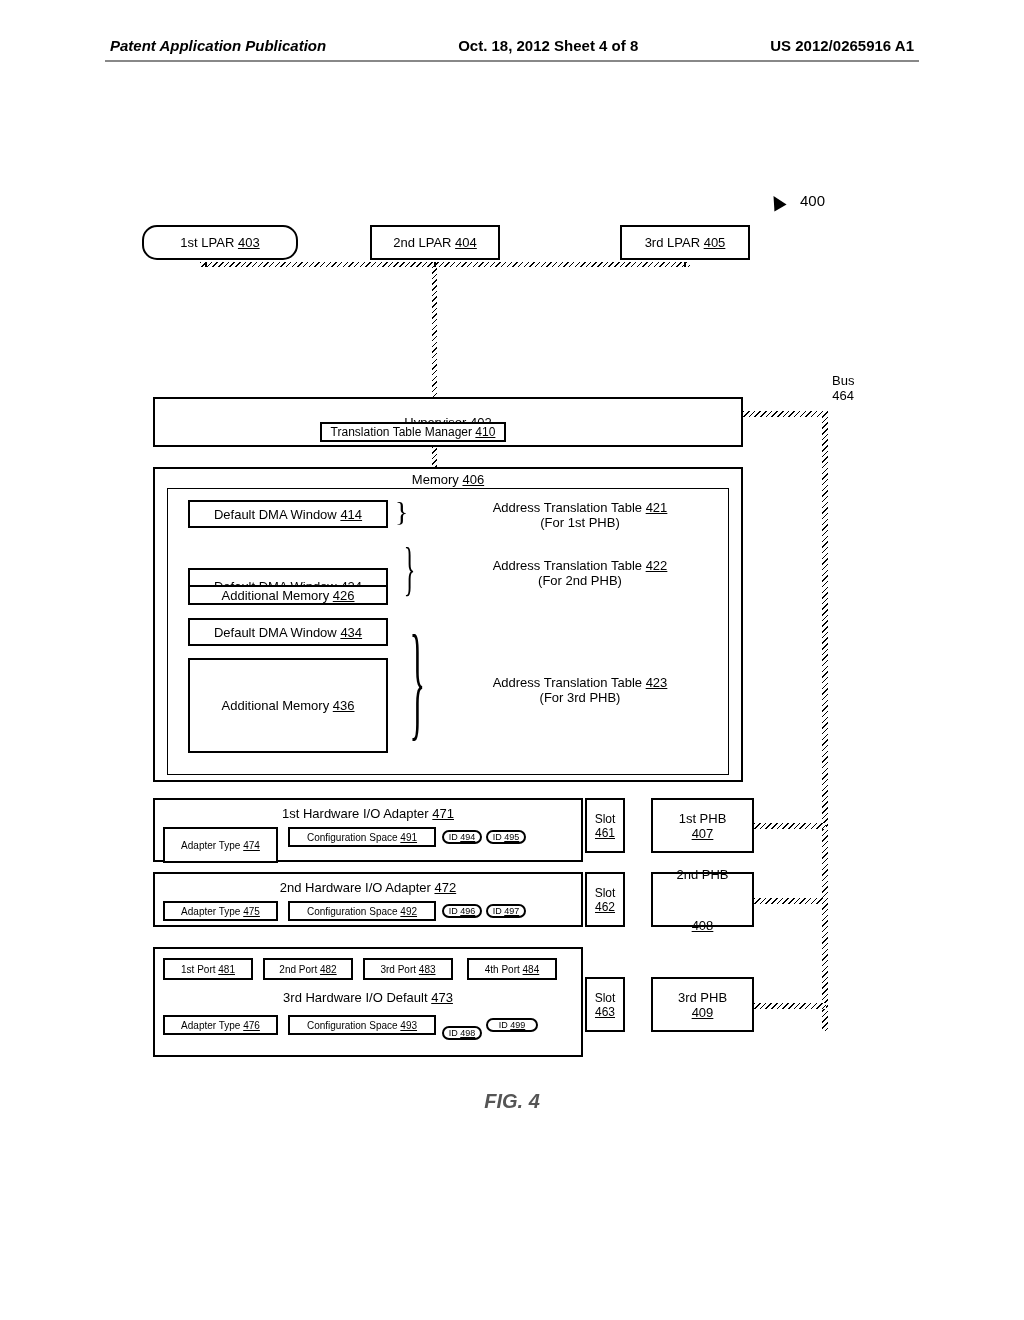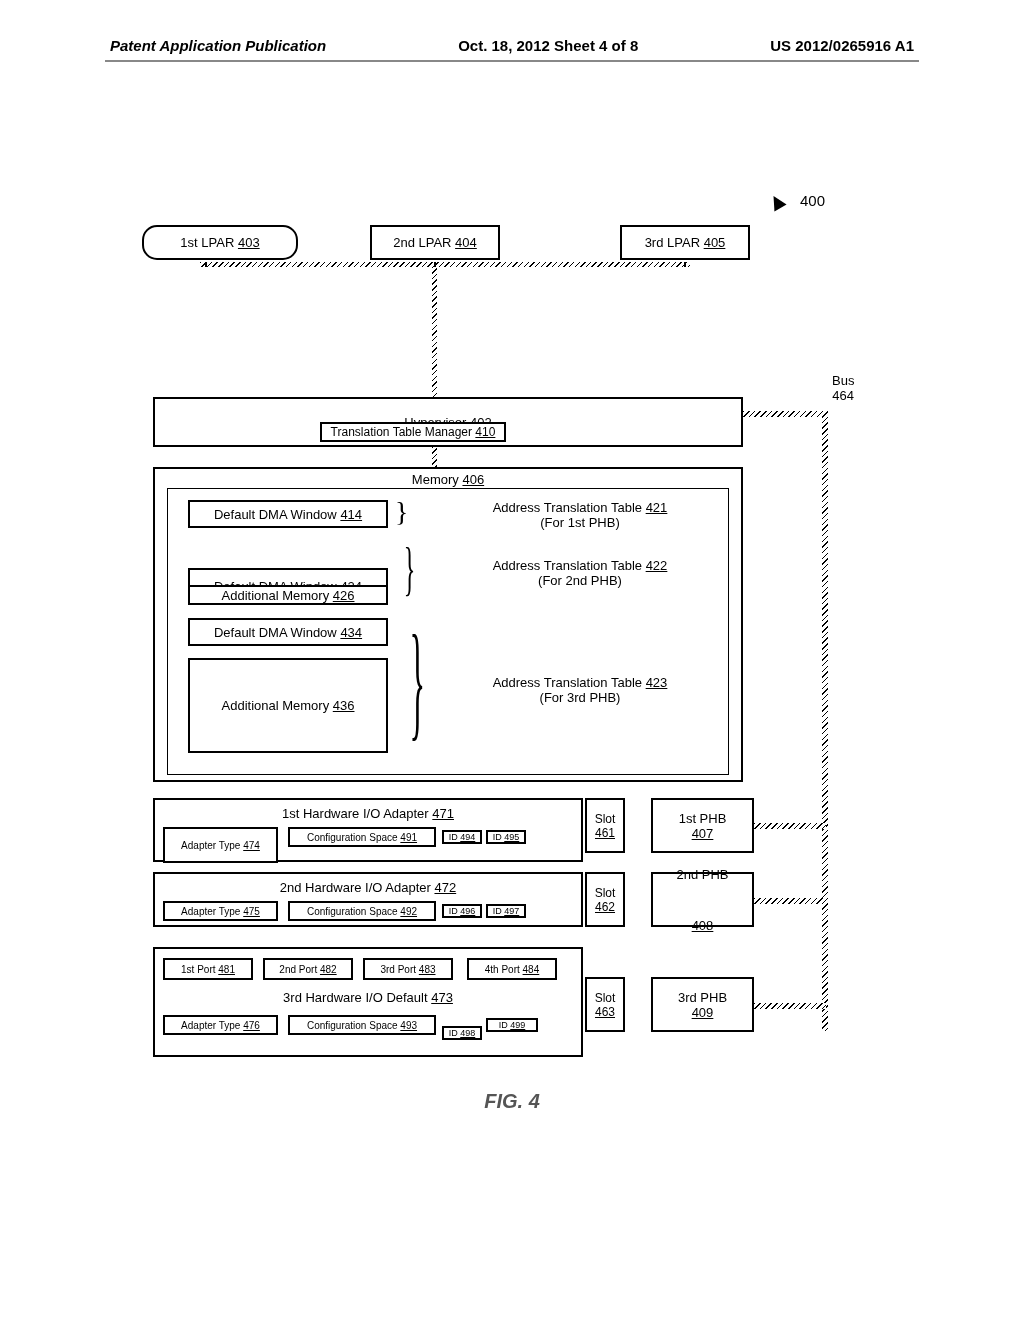--- a/index.html
+++ b/index.html
@@ -73,21 +73,21 @@
   }
   .arrow-pointer {
     position: absolute;
     width: 0; height: 0;
     border-left: 7px solid transparent;
     border-right: 7px solid transparent;
     border-bottom: 14px solid #000;
     transform: rotate(-30deg);
   }
   .small { font-size: 10px; }
-  .tiny { font-size: 9px; }
+  .tiny { font-size: 9px; border-radius: 7px; }
 </style>
 </head>
 <body>
 
 <div class="header">
   <span class="left">Patent Application Publication</span>
   <span>Oct. 18, 2012  Sheet 4 of 8</span>
   <span>US 2012/0265916 A1</span>
 </div>
 <div class="header-line"></div>

